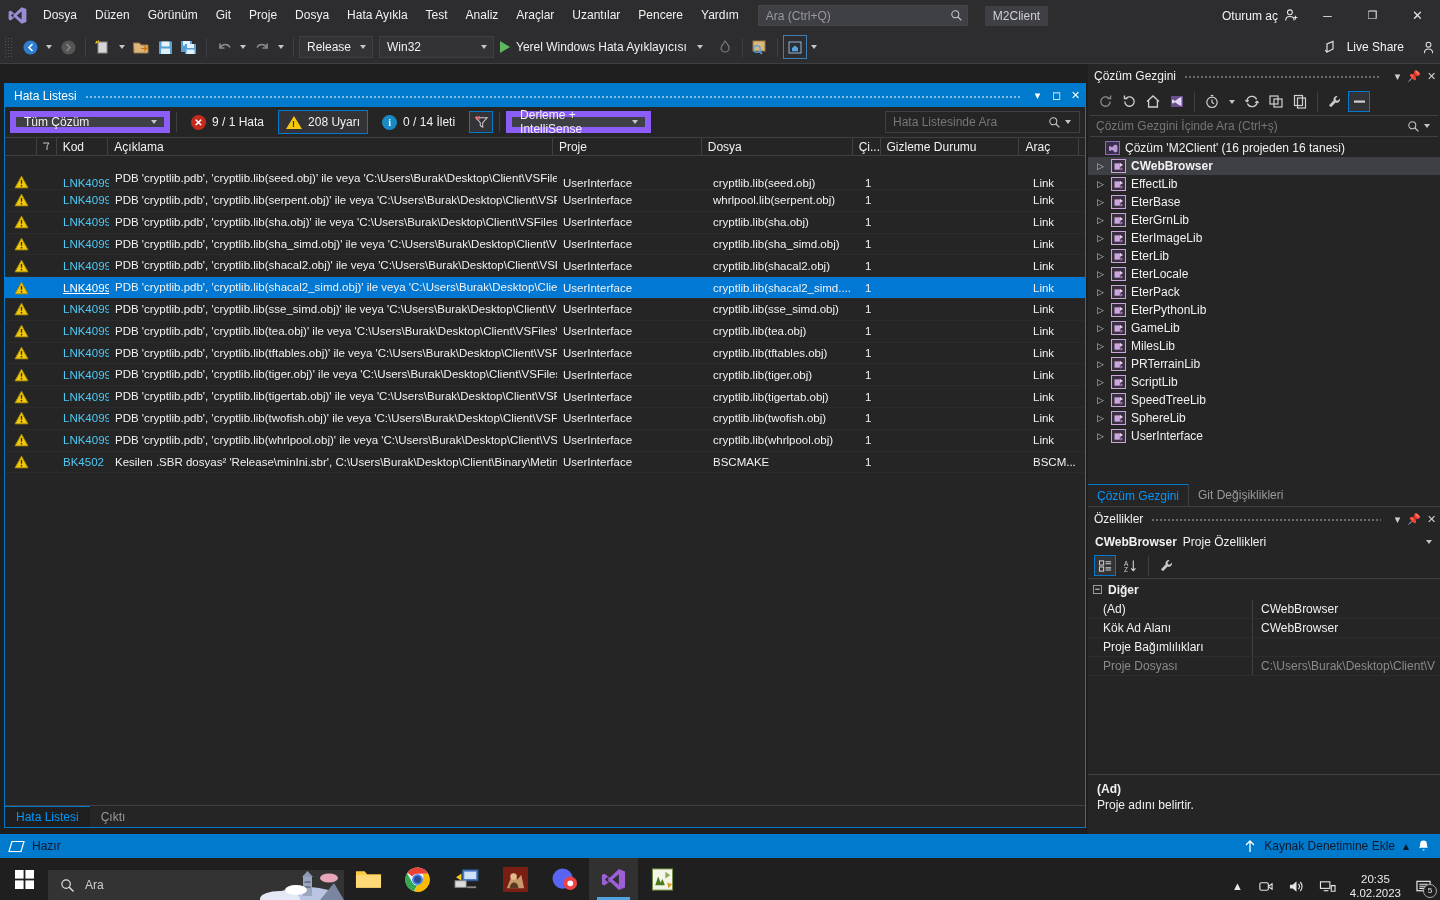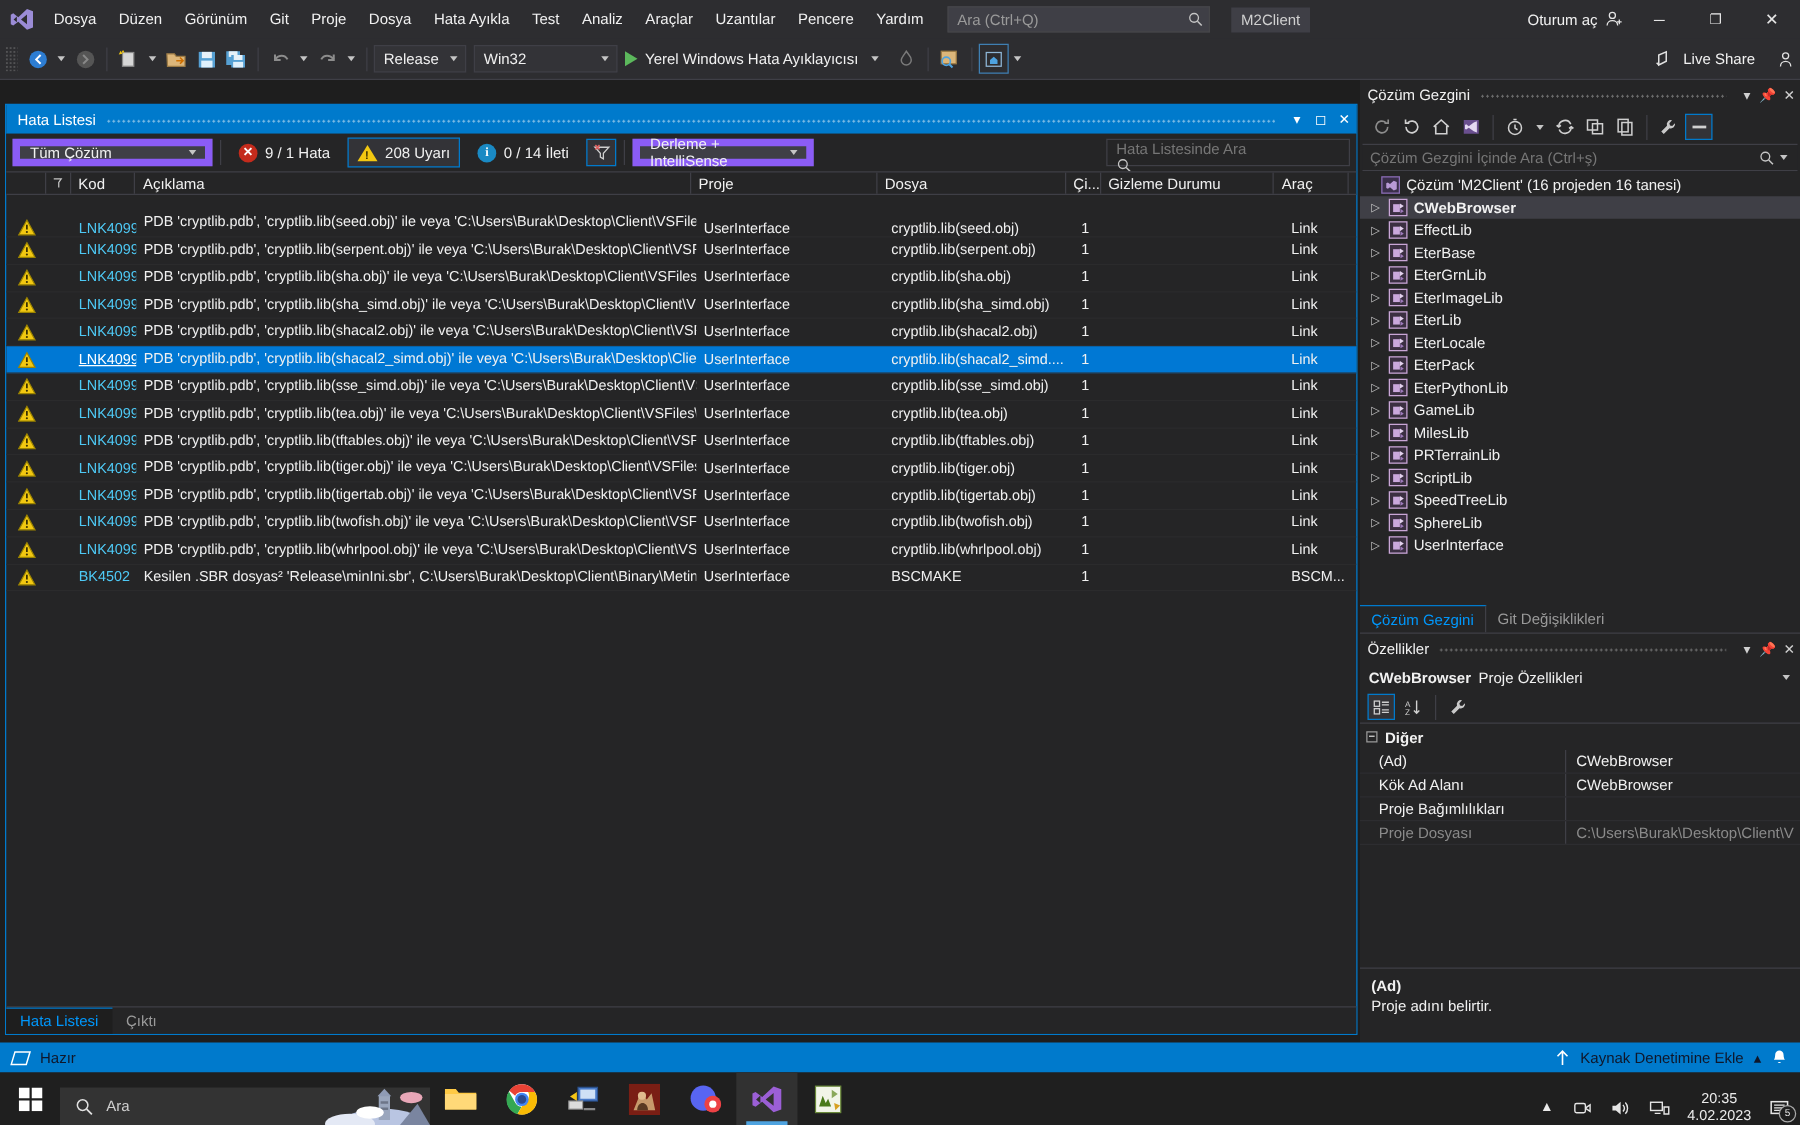--- a/index.html
+++ b/index.html
@@ -63,21 +63,21 @@
   .pill.on { border-color: #007acc; background: #333337; }
   .ic { width: 15px; height: 15px; border-radius: 50%; display: flex; align-items: center; justify-content: center;
         font-size: 10px; font-weight: bold; color: #fff; }
   .ic.err { background: #c42b1c; }
   .ic.inf { background: #1a8ac4; font-family: "Liberation Serif", serif; }
   .warnico { width: 0; height: 0; border-left: 8px solid transparent; border-right: 8px solid transparent;
              border-bottom: 13px solid #f2c811; position: relative; }
   .warnico::after { content: "!"; position: absolute; left: -2px; top: 3px; font-size: 9px; color: #3a3000; font-weight: bold; }
   .filtbtn { width: 24px; height: 22px; border: 1px solid #007acc; background: #333337; display:flex; align-items:center; justify-content:center;}
   .searchbox { margin-left: auto; width: 195px; height: 22px; background: #252526; border: 1px solid #3f3f46;
-               display: flex; align-items: flex-start; padding: 0 4px 0 7px; flex-direction: column; }
+               display: flex; align-items: center; padding: 0 4px 0 7px; }
   .searchbox .ph { flex: 1; font-size: 12px; color: #767676; }
 
   .hdr { height: 19px; background: #252526; display: flex; align-items: stretch; flex: 0 0 19px;
          border-top: 1px solid #3f3f46; border-bottom: 1px solid #3f3f46; font-size: 12px; color: #f1f1f1; }
   .hdr > div { border-right: 1px solid #3f3f46; display: flex; align-items: center; padding-left: 6px; overflow: hidden; white-space: nowrap; }
 
   .rowswrap { flex: 1; position: relative; overflow: hidden; display: flex; }
   .rows { flex: 1; position: relative; }
   .row { display: flex; align-items: stretch; border-bottom: 1px solid #2b2b2c; font-size: 11.5px; color: #f1f1f1; }
   .row.sel { background: #0078d4; }
@@ -428,21 +428,21 @@
                     <path d="M8 1.2 15 13.8H1z" fill="#f2c811" stroke="#9c8400"></path>
                     <path d="M8 5.2v4.1" stroke="#3a3000" stroke-width="1.5"></path>
                     <circle cx="8" cy="11.4" r="0.9" fill="#3a3000"></circle>
                   </svg>
                 </span>
               </div>
               <div class="c" style="width:20px;padding:0"></div>
               <div class="c cCode">LNK4099</div>
               <div class="c cDesc">PDB 'cryptlib.pdb', 'cryptlib.lib(serpent.obj)' ile veya 'C:\Users\Burak\Desktop\Client\VSFiles\UserInterface\Release\cryptlib.pdb' üzerinde bulunamadı; nesne, hata ayıklama bilgileri yokmuş gibi bağlanıyor</div>
               <div class="c cProj">UserInterface</div>
-              <div class="c cFile">cryptlib.lib(serpent.obj)</div>
+              <div class="c cFile">whrlpool.lib(serpent.obj)</div>
               <div class="c cLine">1</div>
               <div class="c cSup"></div>
               <div class="c cTool">Link</div>
             </div>
             <div class="row">
               <div class="c cWarn">
                 <span>
                   <svg width="15" height="14" viewBox="0 0 16 15">
                     <path d="M8 1.2 15 13.8H1z" fill="#f2c811" stroke="#9c8400"></path>
                     <path d="M8 5.2v4.1" stroke="#3a3000" stroke-width="1.5"></path>

